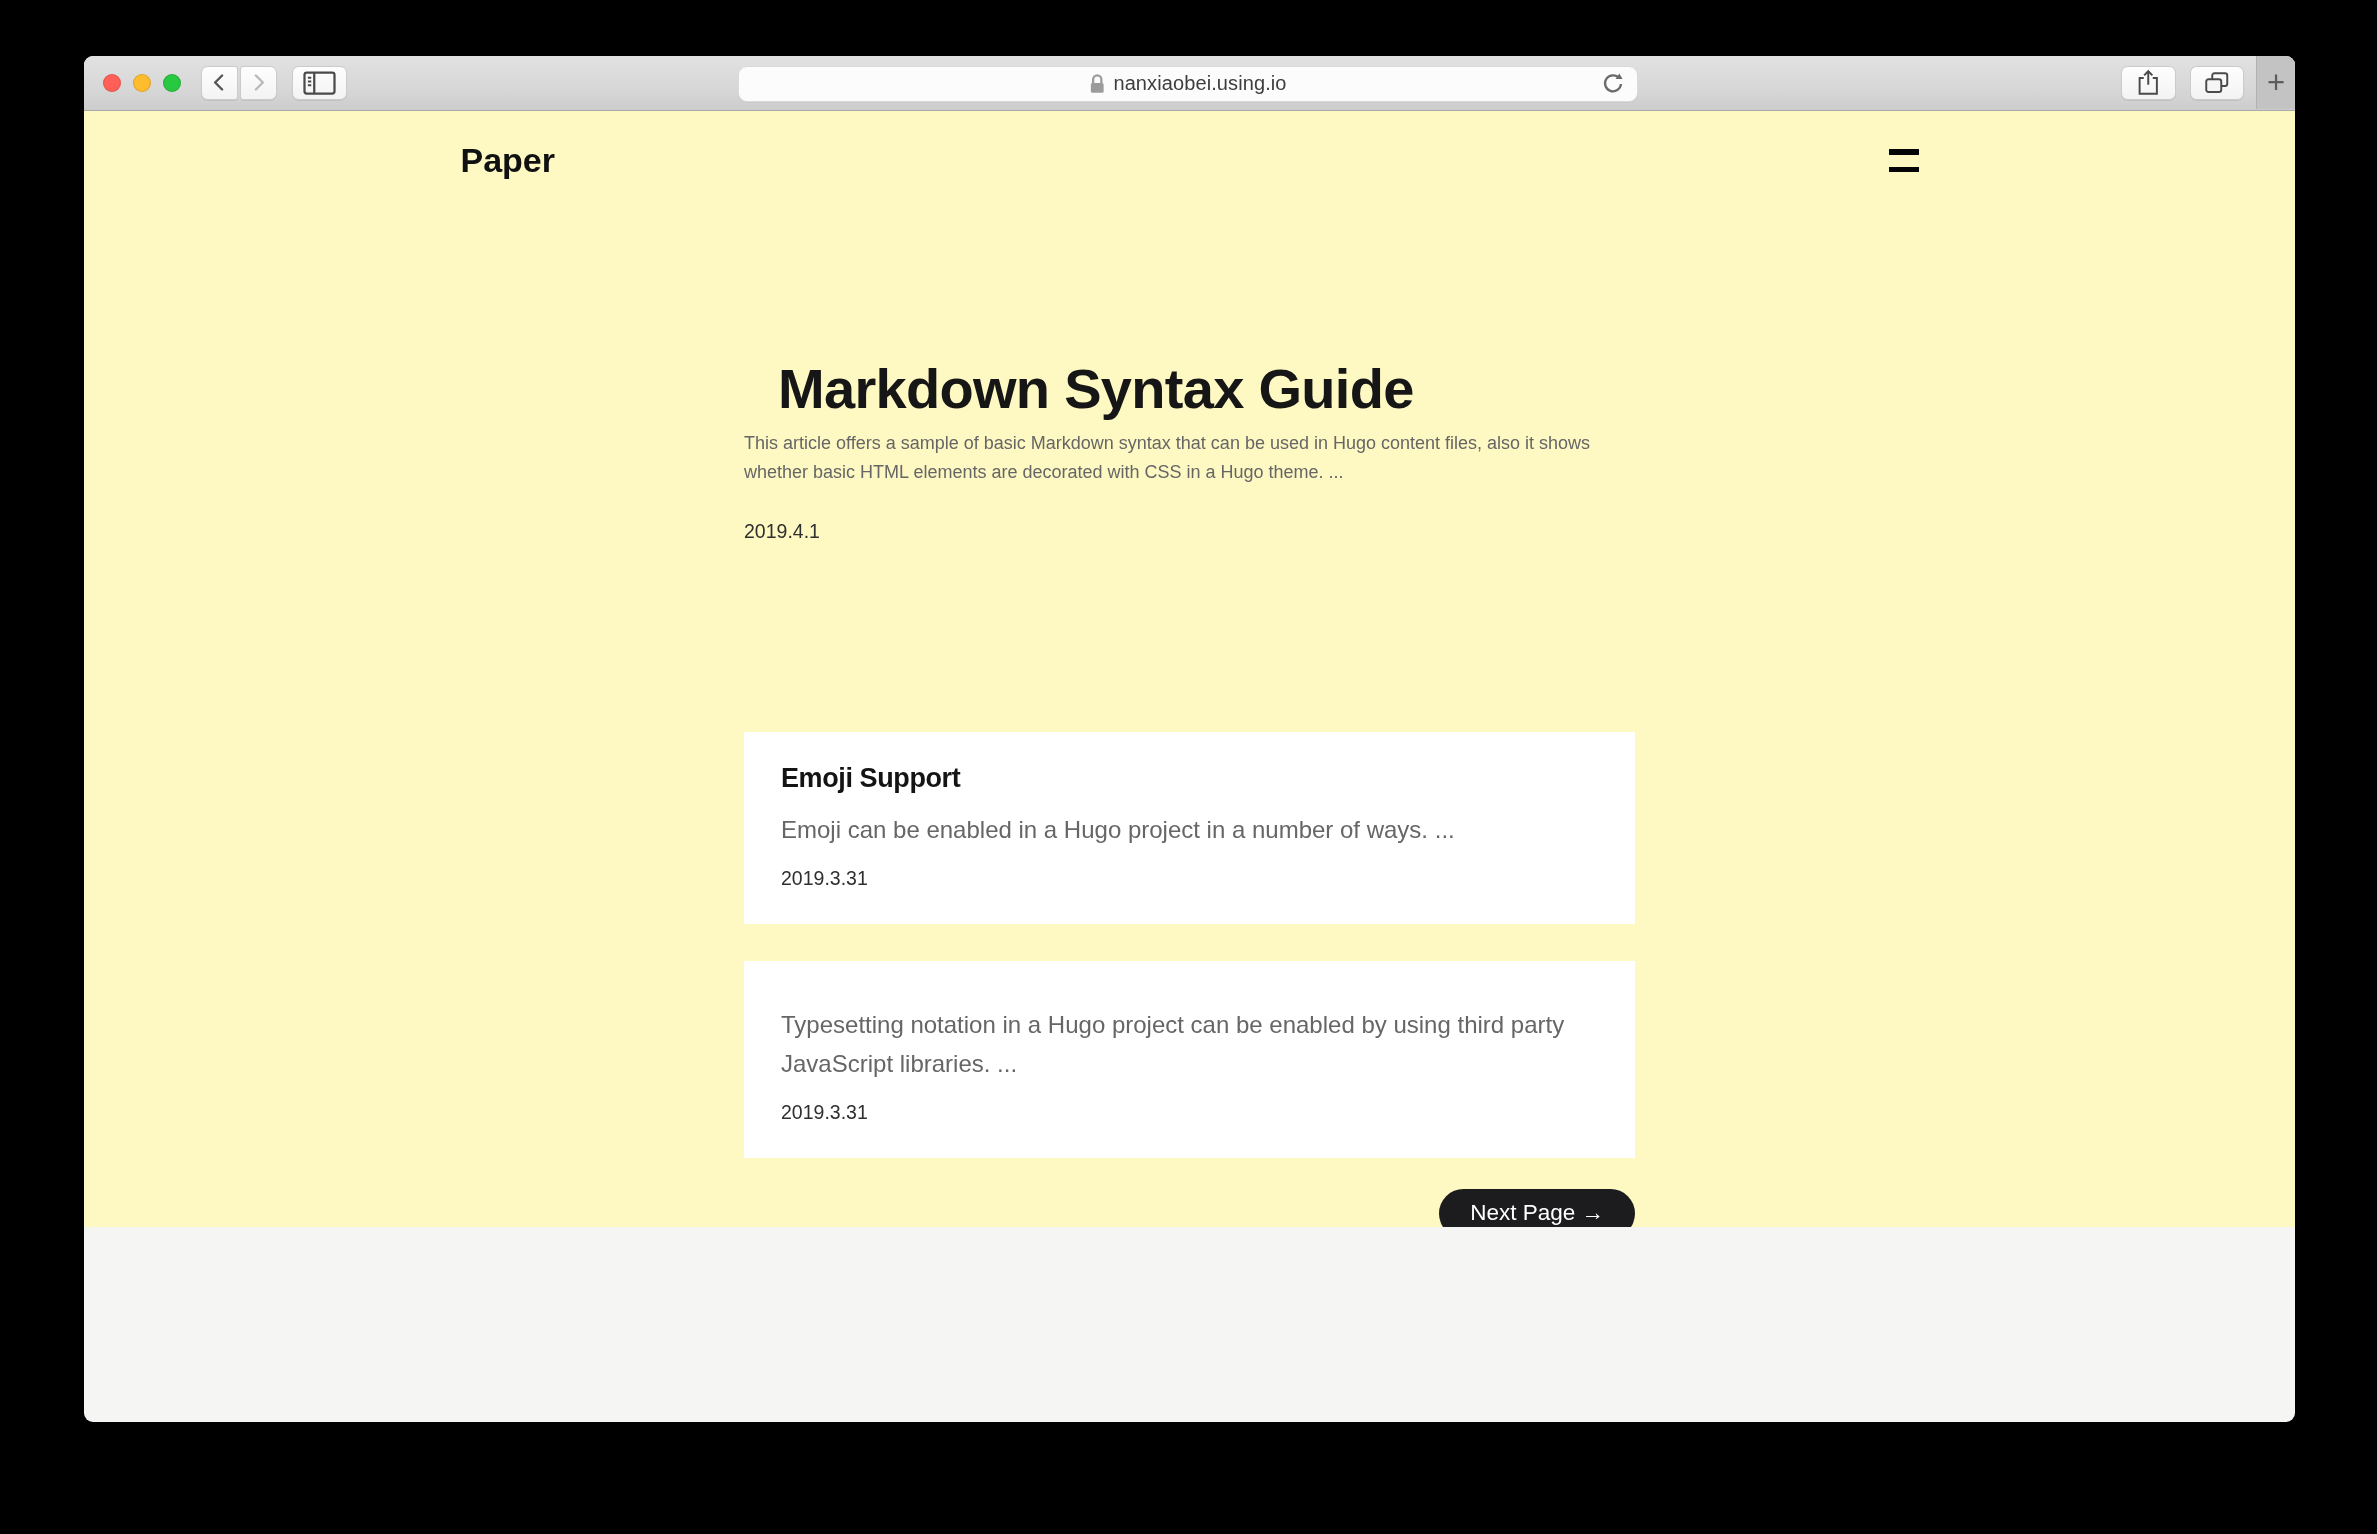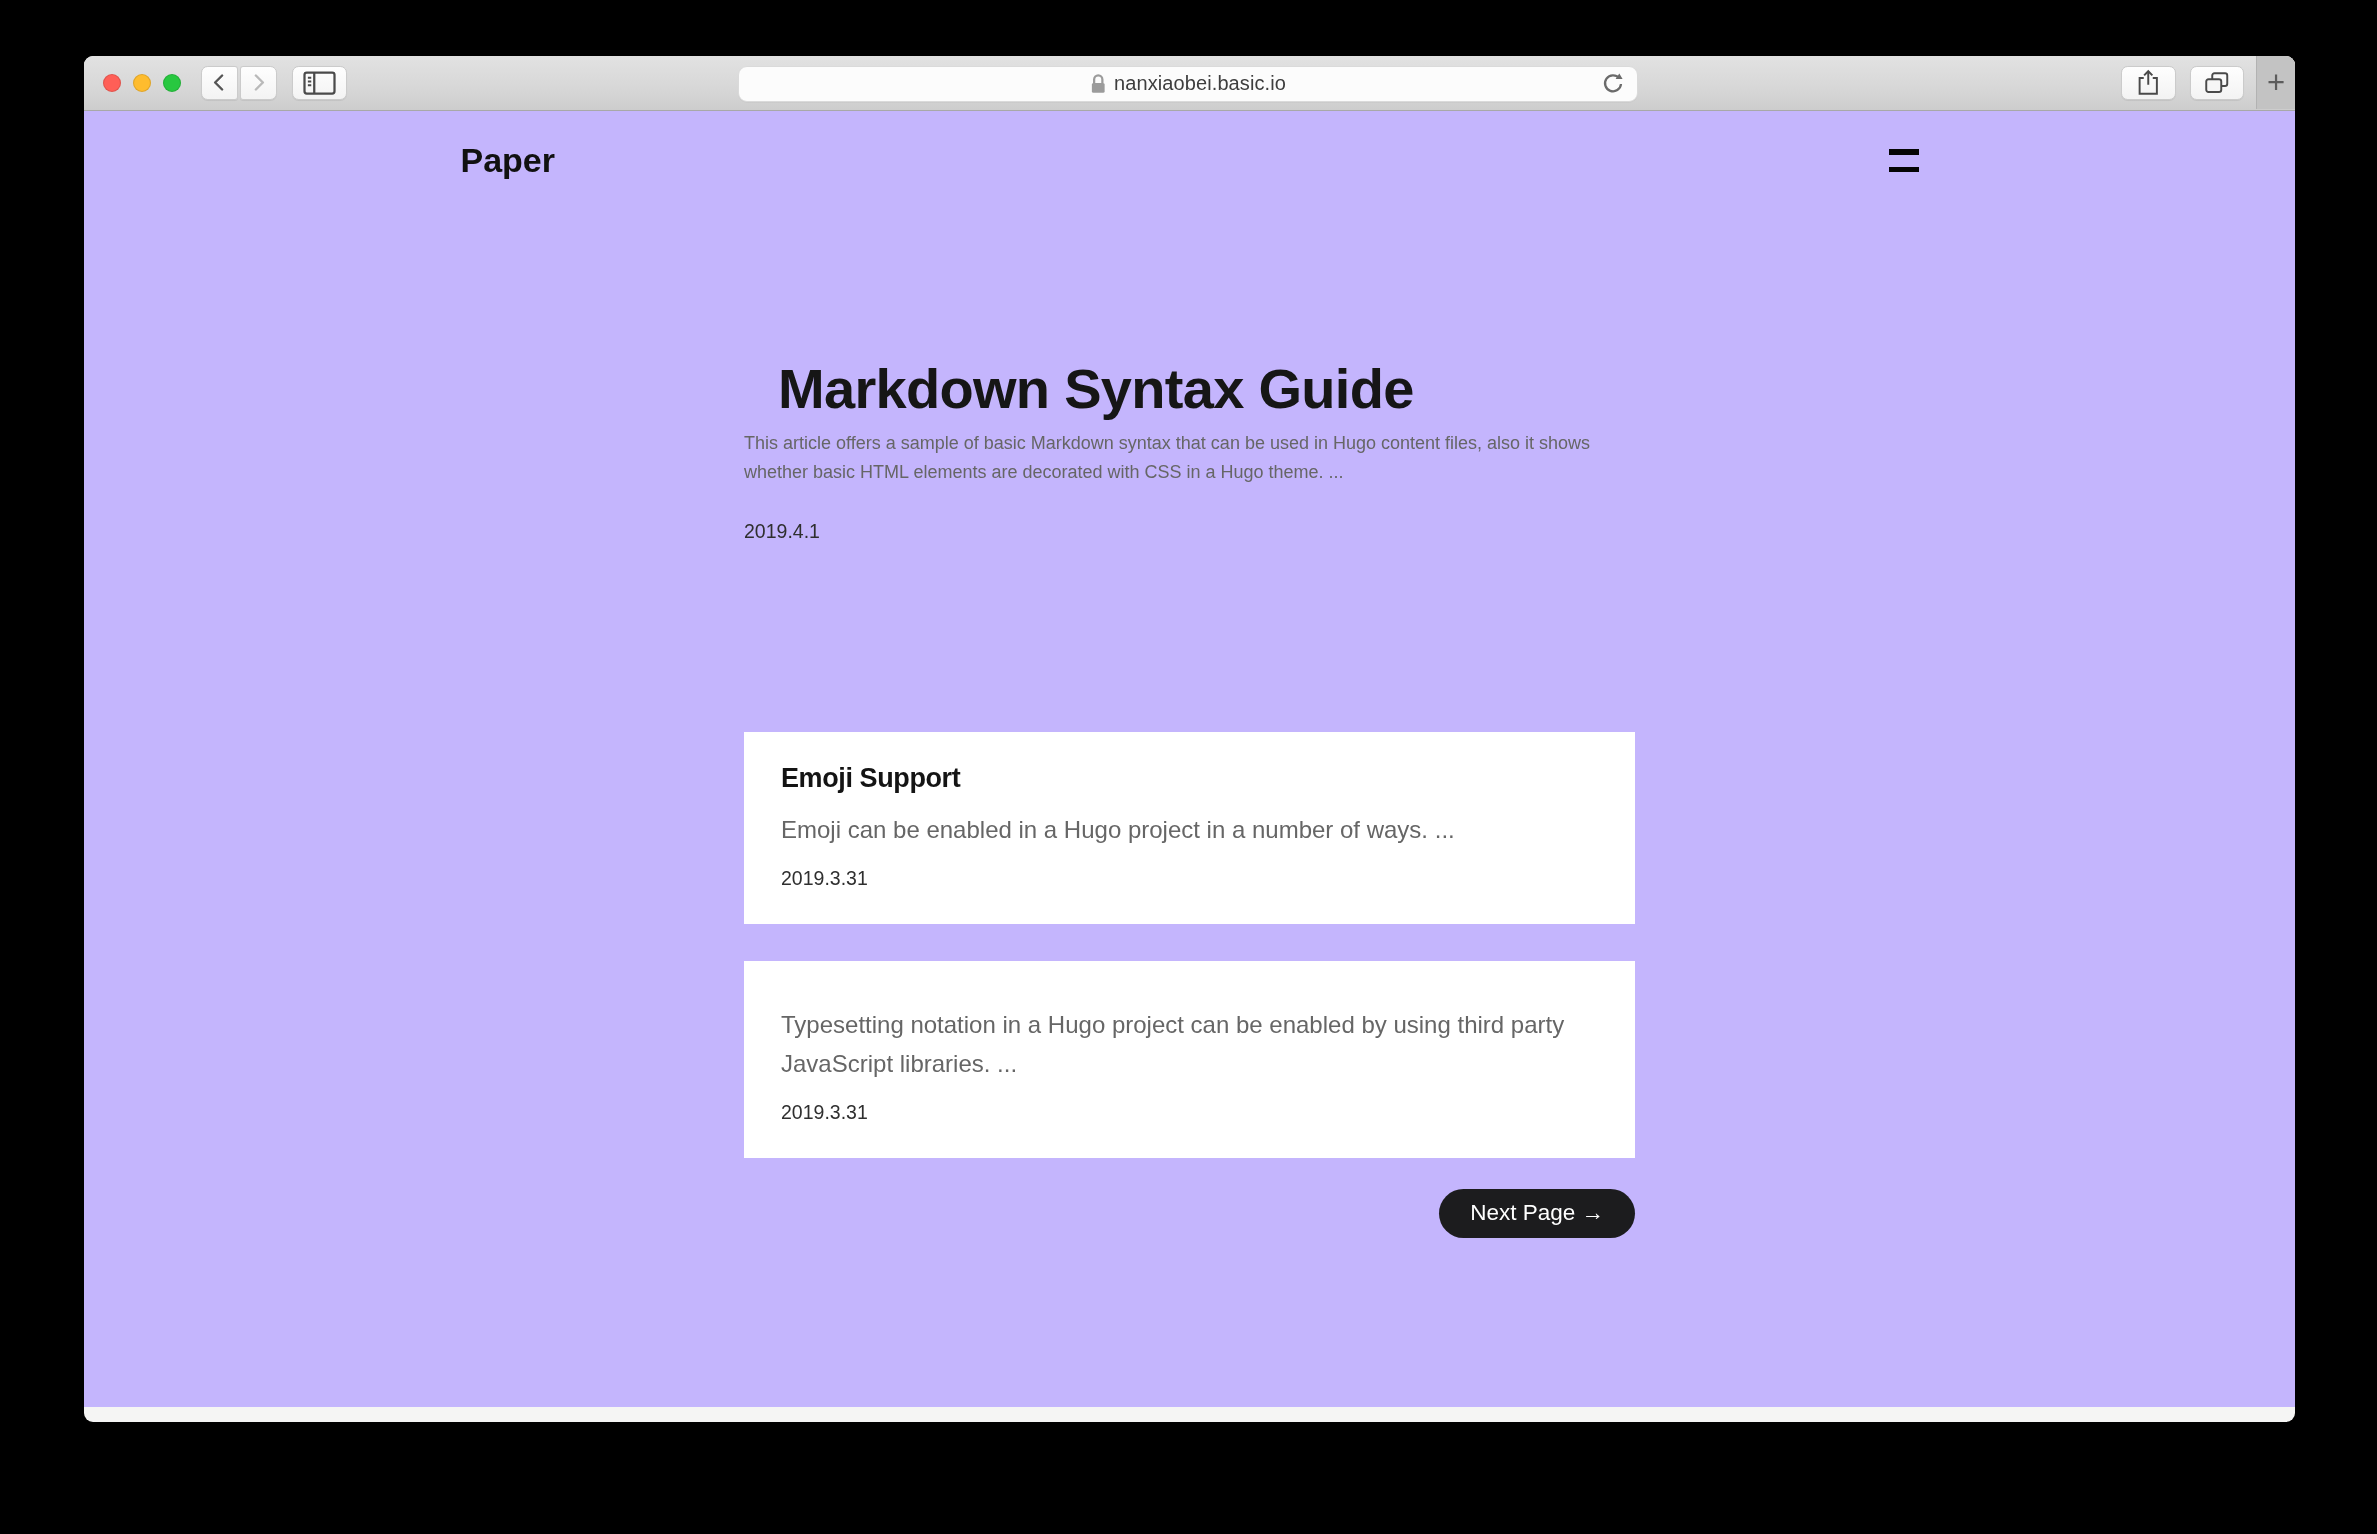--- a/index.html
+++ b/index.html
@@ -37,21 +37,21 @@
   .url-text { font-size:20px; color:#3e3e3e; letter-spacing:0.1px; }
   .refresh { position:absolute; right:12px; top:50%; transform:translateY(-50%);
     display:flex; }
 
   .newtab { position:absolute; right:0; top:0; width:39px; height:53px;
     background:#c3c3c3; border-left:1.5px solid #b2b2b2;
     display:flex; align-items:center; justify-content:center; }
   .newtab span { font-size:31px; font-weight:300; color:#5c5c5c; line-height:1; }
 
   
-  .page { height:1296px; background:#c4b5fd; overflow:hidden; }
+  .page { height:1116px; background:#fef9c3; overflow:hidden; }
 
   .site-header { width:1458px; margin:0 auto; padding-top:30px;
     display:flex; align-items:center; justify-content:space-between; }
   .site-title { font-size:34px; font-weight:700; color:#111; text-decoration:none; }
   .menu-icon { display:flex; flex-direction:column; gap:12px; padding:3px 0; cursor:pointer; }
   .menu-icon i { display:block; width:30px; height:5.2px; background:#050505; }
 
   .content { width:891px; margin:0 auto; }
 
   .featured h1 { margin-top:177px; font-size:56px; line-height:1.15; font-weight:700;
@@ -113,21 +113,21 @@
       </span>
     </div>
 
     <div class="url-field">
       <span style="display:flex">
         <svg width="16.5" height="22" viewBox="0 0 22 29">
           <path d="M5.5 13 V8.5 a5.5 5.5 0 0 1 11 0 V13" fill="none" stroke="#9b9b9b" stroke-width="3"></path>
           <rect x="2.5" y="13" width="17" height="13" rx="2" fill="#9b9b9b"></rect>
         </svg>
       </span>
-      <span class="url-text">nanxiaobei.basic.io</span>
+      <span class="url-text">nanxiaobei.using.io</span>
       <span class="refresh">
         <svg width="24" height="24" viewBox="0 0 24 24">
           <path d="M18.2 6.2 A8 8 0 1 0 20 12" fill="none" stroke="#6b6b6b" stroke-width="2.3"></path>
           <polygon points="14.6,6.9 21.6,6.9 18.3,1.6" fill="#6b6b6b"></polygon>
         </svg>
       </span>
     </div>
 
     <div class="tb-btn btn-share">
       <span style="display:flex">

